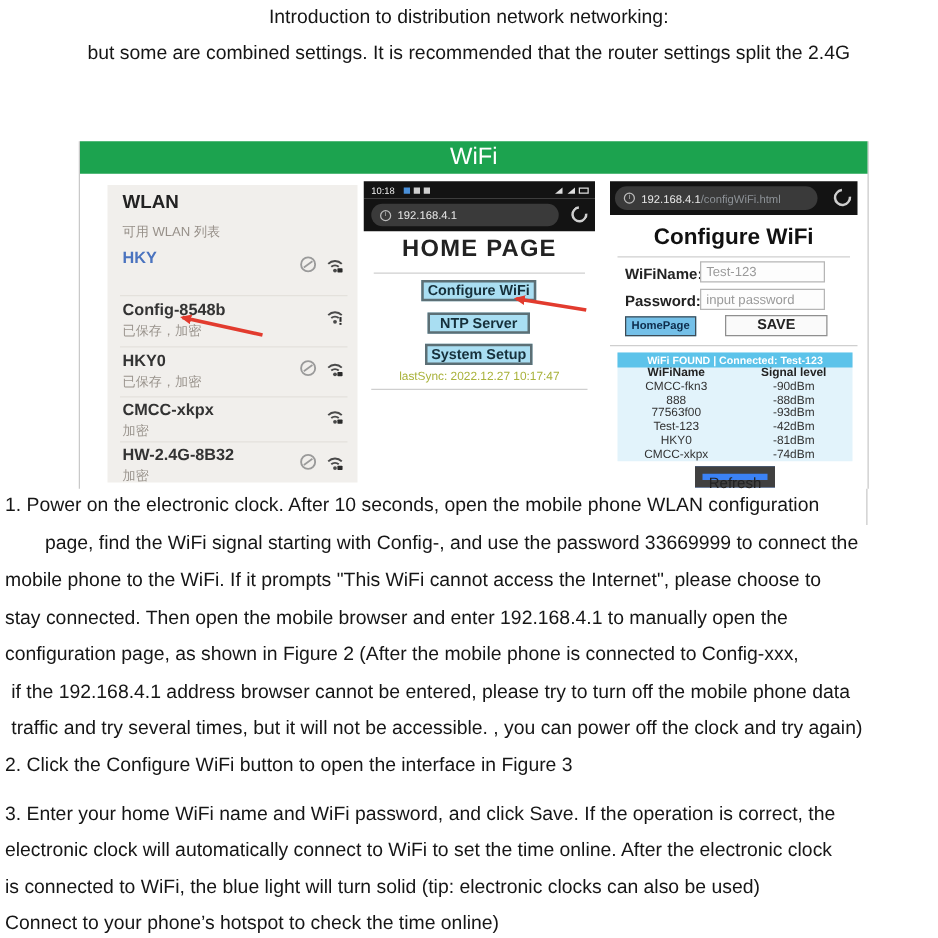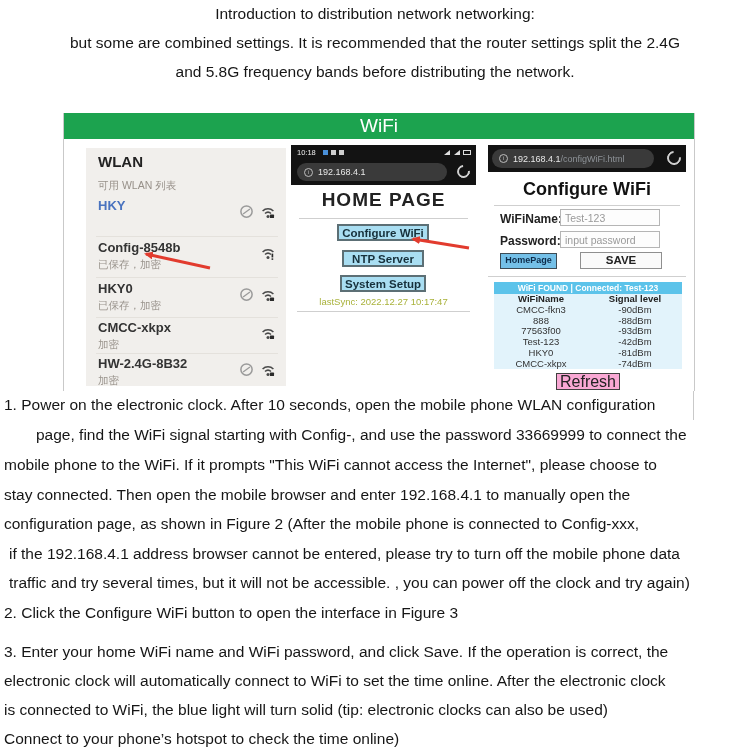--- a/index.html
+++ b/index.html
@@ -44,33 +44,32 @@
   .finput { border:1px solid #b5b5b5; background:#fdfdfd; font-size:10.5px; color:#8a8a8a; padding:0 4px; width:100px; height:17px; font-family:"Liberation Sans", sans-serif; }
   .finput::placeholder { color:#9a9a9a; opacity:1; }
   .homebtn { background:#74c0e8; border:1.5px solid #3c4b55; color:#0d2b4a; font-size:9px; font-weight:bold; text-align:center; line-height:13px; }
   .savebtn { background:#fafafa; border:1px solid #8f8f8f; color:#222; font-size:11.5px; font-weight:bold; text-align:center; line-height:15px; }
   .wtable { left:6px; top:137px; width:188px; height:87px; background:#e2f3fb; }
   .wtable .thead { width:188px; height:12px; background:#5cc3ea; color:#fff; font-size:8.5px; font-weight:bold; text-align:center; line-height:12px; white-space:nowrap; }
   .trow { display:flex; height:10.8px; line-height:10.8px; font-size:9.5px; color:#333; }
   .trow .c1 { width:50%; text-align:center; }
   .trow .c2 { width:50%; text-align:center; }
   .trow.head { font-weight:bold; color:#222; }
-  .refreshbtn { background:#f9a8d4; border:1px solid #404040; color:#222; font-size:16px; text-align:center; line-height:15px; }
+  .refreshbtn { background:#3b82f6; border:6px solid #404040; color:#222; font-size:12px; text-align:center; line-height:15px; }
 
   svg { display:block; }
 </style>
 </head>
 <body>
 
 <div class="page">
 
   <div class="abs" style="left:0; top:5px;">
     <div class="hline" style="height:29px;">Introduction to distribution network networking:</div>
     <div class="hline" style="height:29px;">but some are combined settings. It is recommended that the router settings split the 2.4G</div>
-    <div class="hline" style="height:29px;">and 5.8G frequency bands before distributing the network.</div>
   </div>
 
   <div class="abs figure">
 
     <div class="abs greenbar">
       <div class="t">WiFi</div>
     </div>
 
     <div class="abs wlan">
       <div class="abs title">WLAN</div>

